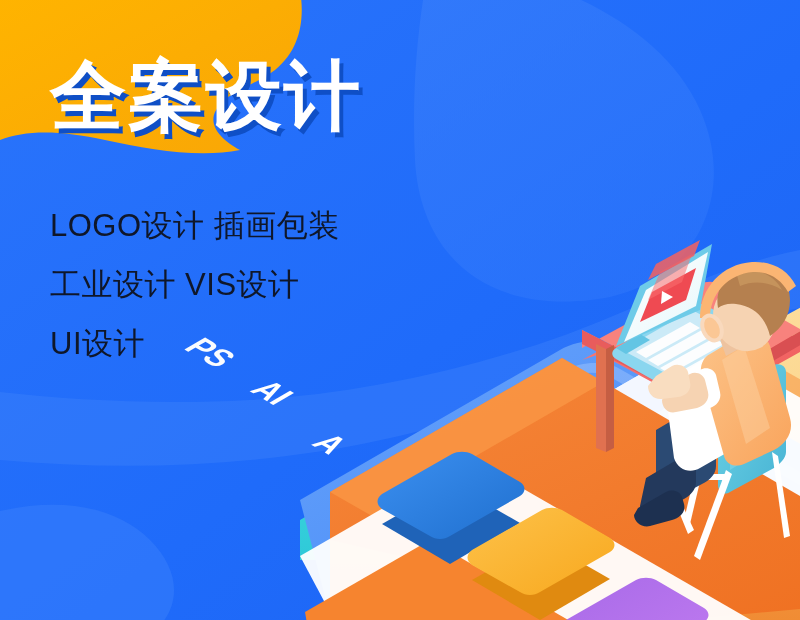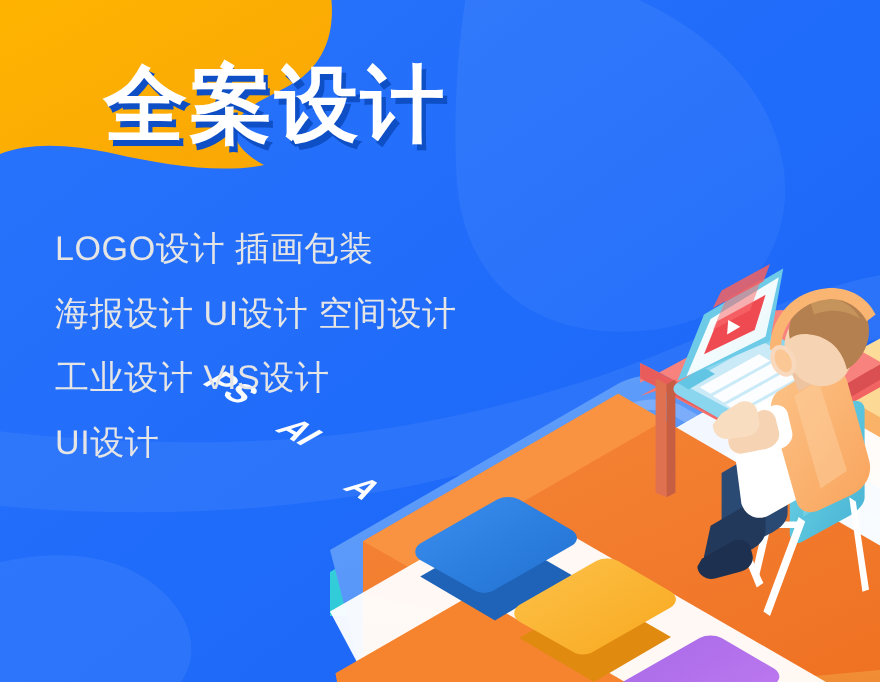--- a/index.html
+++ b/index.html
@@ -35,33 +35,32 @@
   #page-title {
     position:absolute;
     left:50px; top:58px;
     font-size:76px;
     line-height:1.0;
     font-weight:bold;
     color:#ffffff;
     letter-spacing:2px;
     text-shadow:4px 5px 0 #0f4fc6;
     white-space:nowrap;
-    margin-left:44px;
   }
 
   #service-list {
     position:absolute;
     left:50px; top:196px;
     width:560px;
     list-style:none;
   }
   #service-list li {
     font-size:31px;
     line-height:59px;
-    color:#e5e5e5;
+    color:#0f172a;
     font-weight:300;
     letter-spacing:0.5px;
     white-space:nowrap;
   }
 </style>
 </head>
 <body>
 
 <div id="poster">
 
@@ -313,19 +312,18 @@
       <ellipse cx="712" cy="328" rx="7" ry="11" transform="rotate(-25 712 328)" fill="#fbc795"></ellipse>
     </g>
   </svg>
 
   <div class="text-layer">
 
     <h1 id="page-title">全案设计</h1>
 
     <ul id="service-list">
       <li>LOGO设计 插画包装</li>
-      <li>海报设计  UI设计  空间设计</li>
       <li>工业设计  VIS设计</li>
       <li>UI设计</li>
     </ul>
 
   </div>
 </div>
 
 </body></html>

